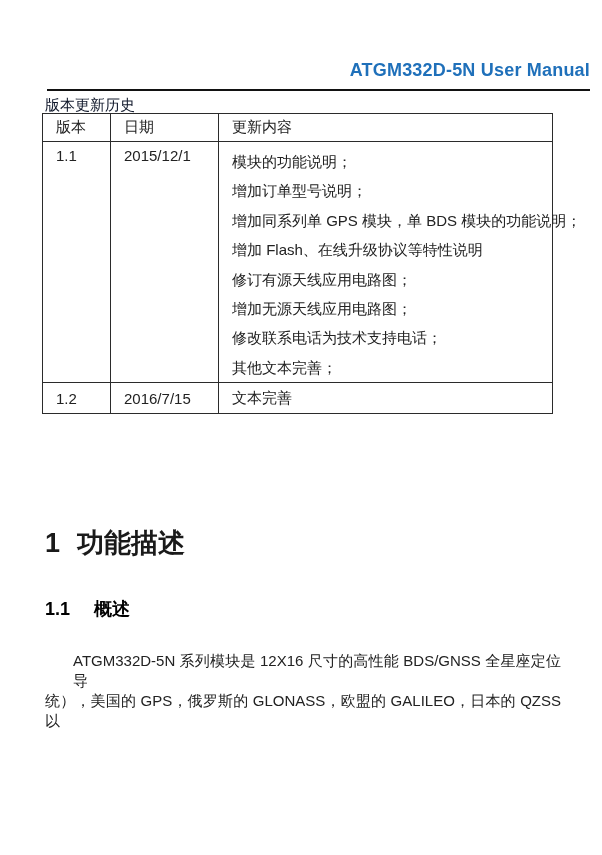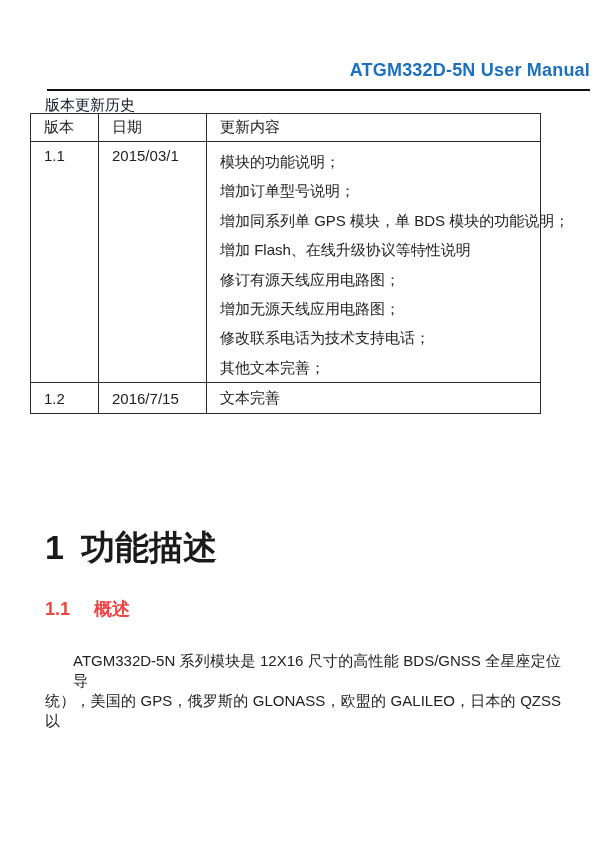--- a/index.html
+++ b/index.html
@@ -39,21 +39,21 @@
     position: absolute;
     top: 96px;
     left: 45px;
     font-size: 15px;
     color: #0f172a;
   }
   
   table.history {
     position: absolute;
     top: 113px;
-    left: 30px;
+    left: 42px;
     width: 510px;
     border-collapse: collapse;
     table-layout: fixed;
     font-size: 15px;
     color: #222222;
   }
   table.history col.c-version { width: 68px; }
   table.history col.c-date    { width: 108px; }
   table.history col.c-content { width: 334px; }
   table.history th,
@@ -74,32 +74,32 @@
   }
   .change-line {
     line-height: 29.4px;
     white-space: nowrap;
   }
   
   .h1 {
     position: absolute;
     top: 525px;
     left: 45px;
-    font-size: 34px;
+    font-size: 27px;
     font-weight: bold;
     color: #1a1a1a;
   }
   .h1 .num { margin-right: 17px; }
   .h2 {
     position: absolute;
     top: 597px;
     left: 45px;
     font-size: 18px;
     font-weight: bold;
-    color: #ef4444;
+    color: #000000;
   }
   .h2 .num { margin-right: 24px; }
   
   .body-text {
     position: absolute;
     top: 651px;
     left: 45px;
     width: 516px;
     font-size: 15px;
     color: #222222;
@@ -128,21 +128,21 @@
       <col class="c-content">
     </colgroup>
     <tbody>
         <tr class="hdr">
       <th>版本</th>
       <th>日期</th>
       <th>更新内容</th>
     </tr>
     <tr class="r-multi">
       <td>1.1</td>
-      <td>2015/03/1</td>
+      <td>2015/12/1</td>
       <td>
         <div class="change-line">模块的功能说明；</div>
         <div class="change-line">增加订单型号说明；</div>
         <div class="change-line">增加同系列单 GPS 模块，单 BDS 模块的功能说明；</div>
         <div class="change-line">增加 Flash、在线升级协议等特性说明</div>
         <div class="change-line">修订有源天线应用电路图；</div>
         <div class="change-line">增加无源天线应用电路图；</div>
         <div class="change-line">修改联系电话为技术支持电话；</div>
         <div class="change-line">其他文本完善；</div>
       </td>

